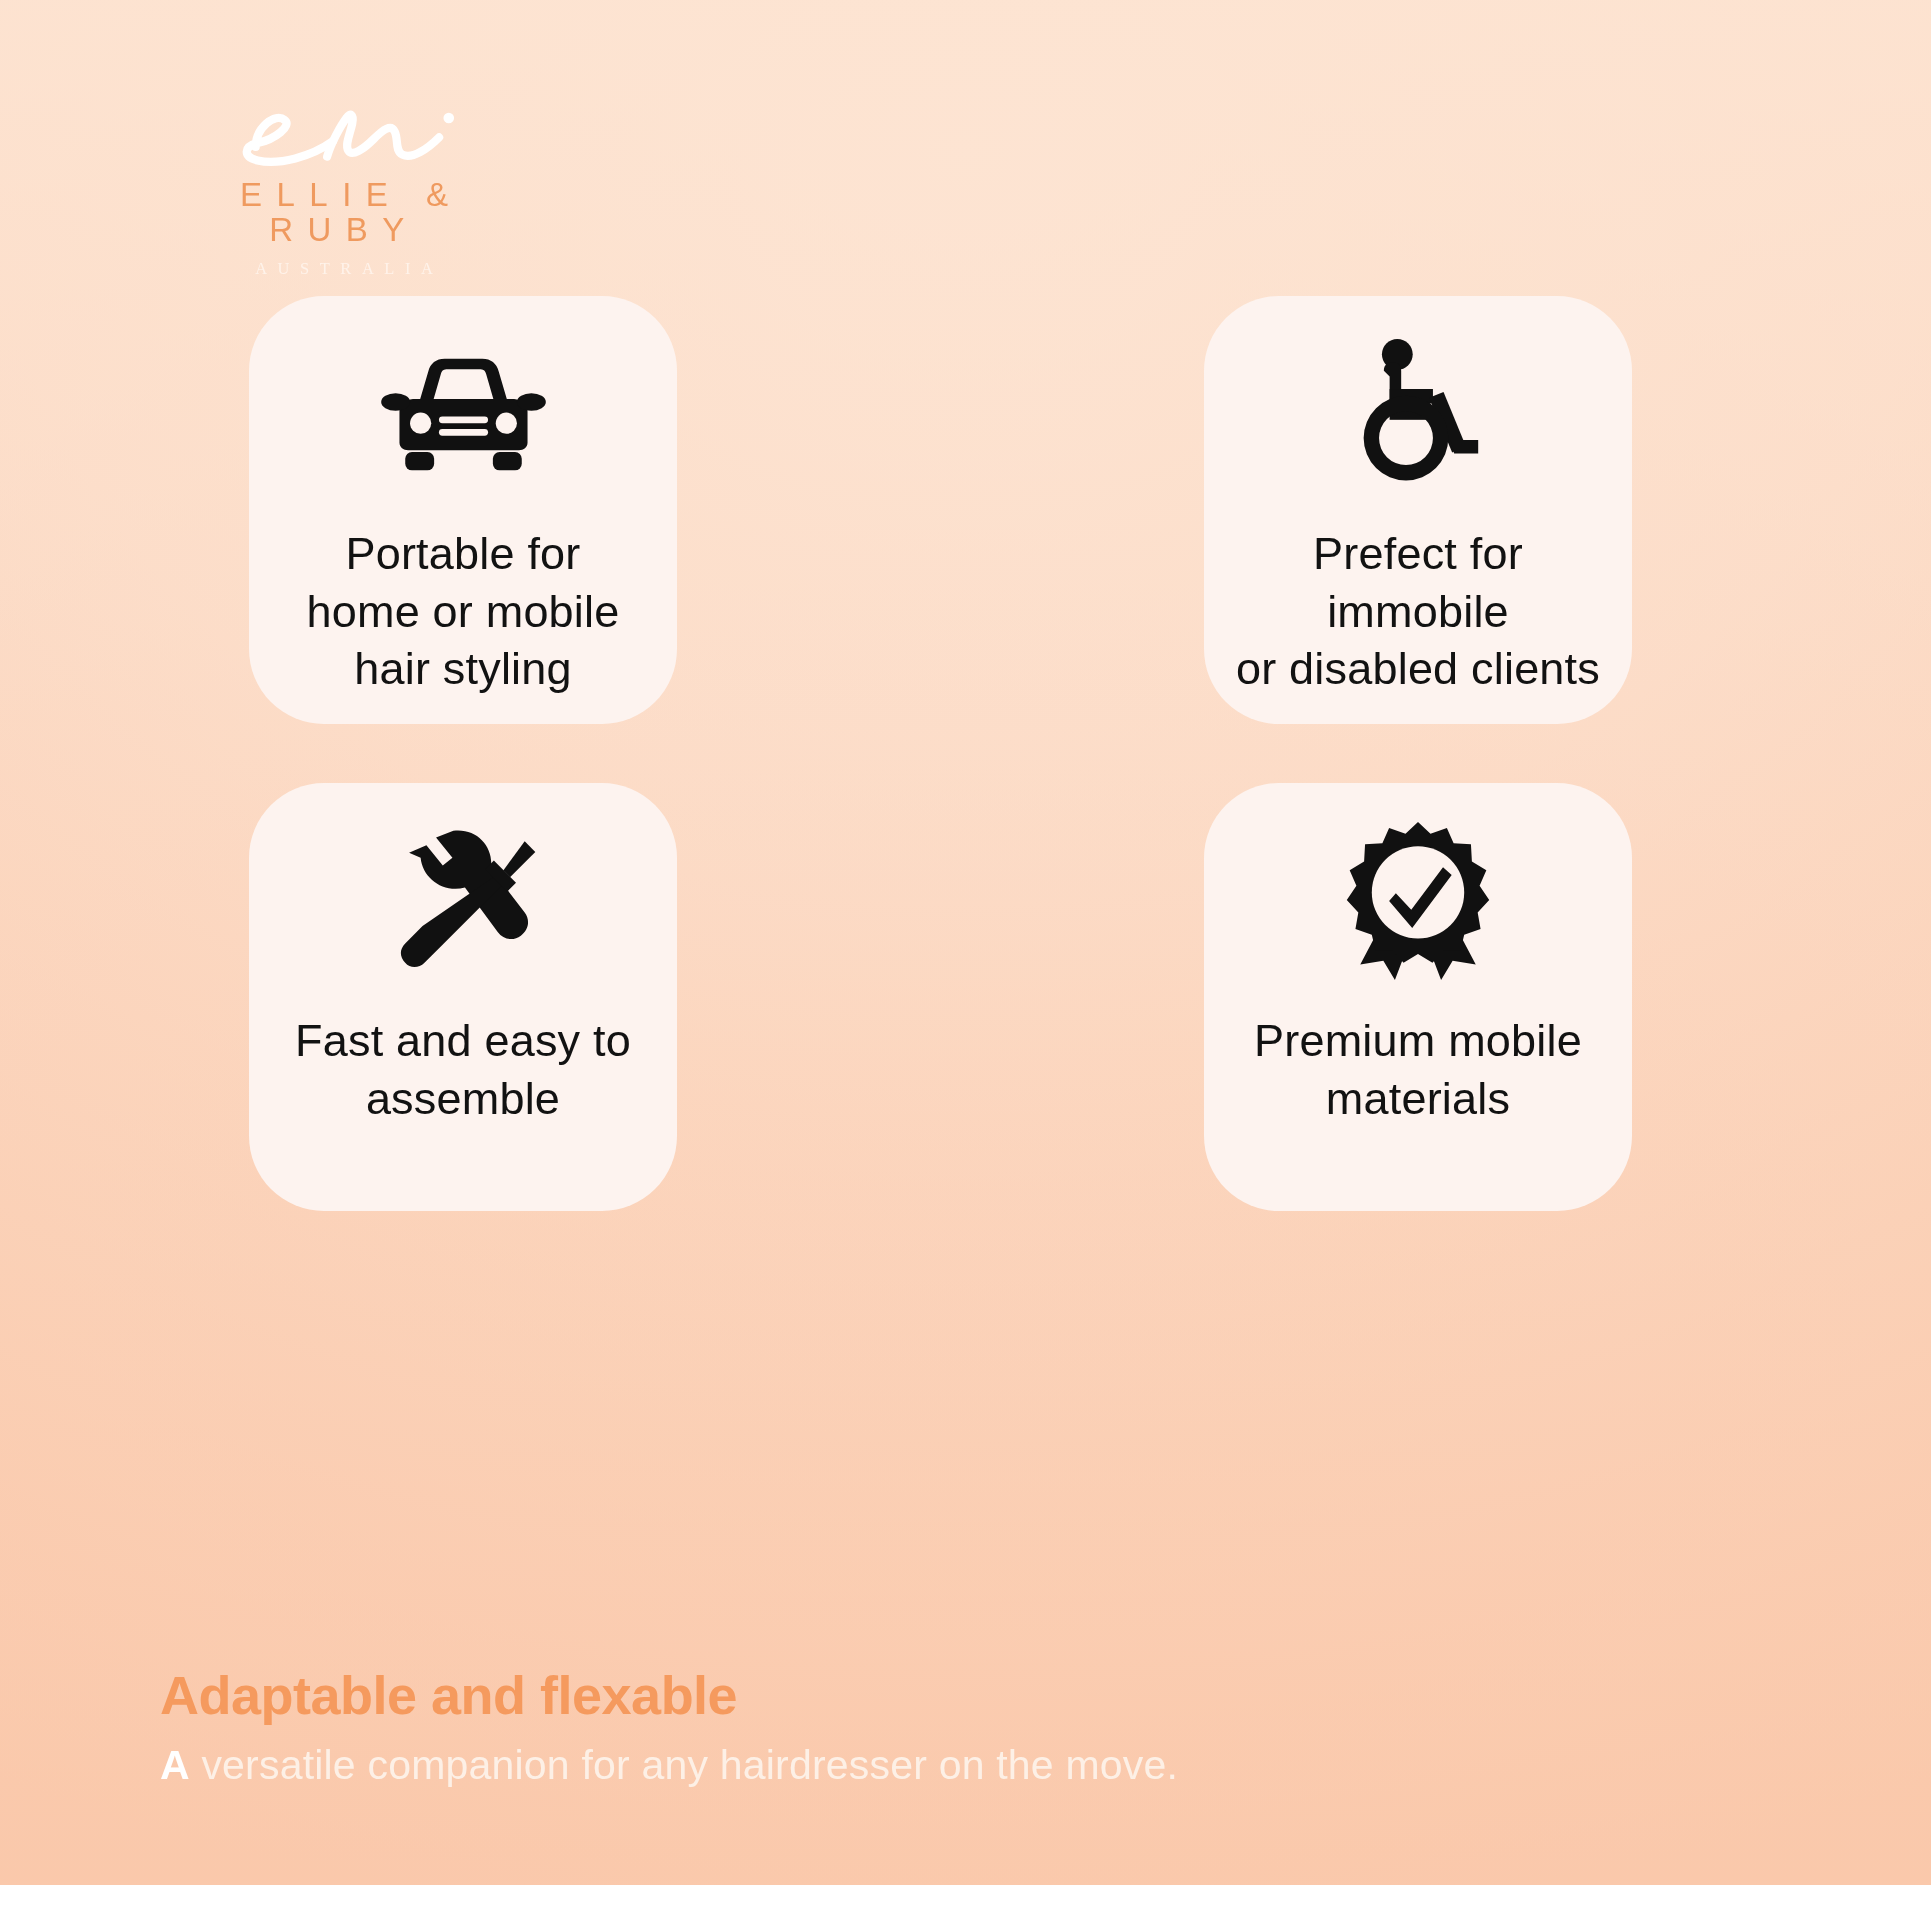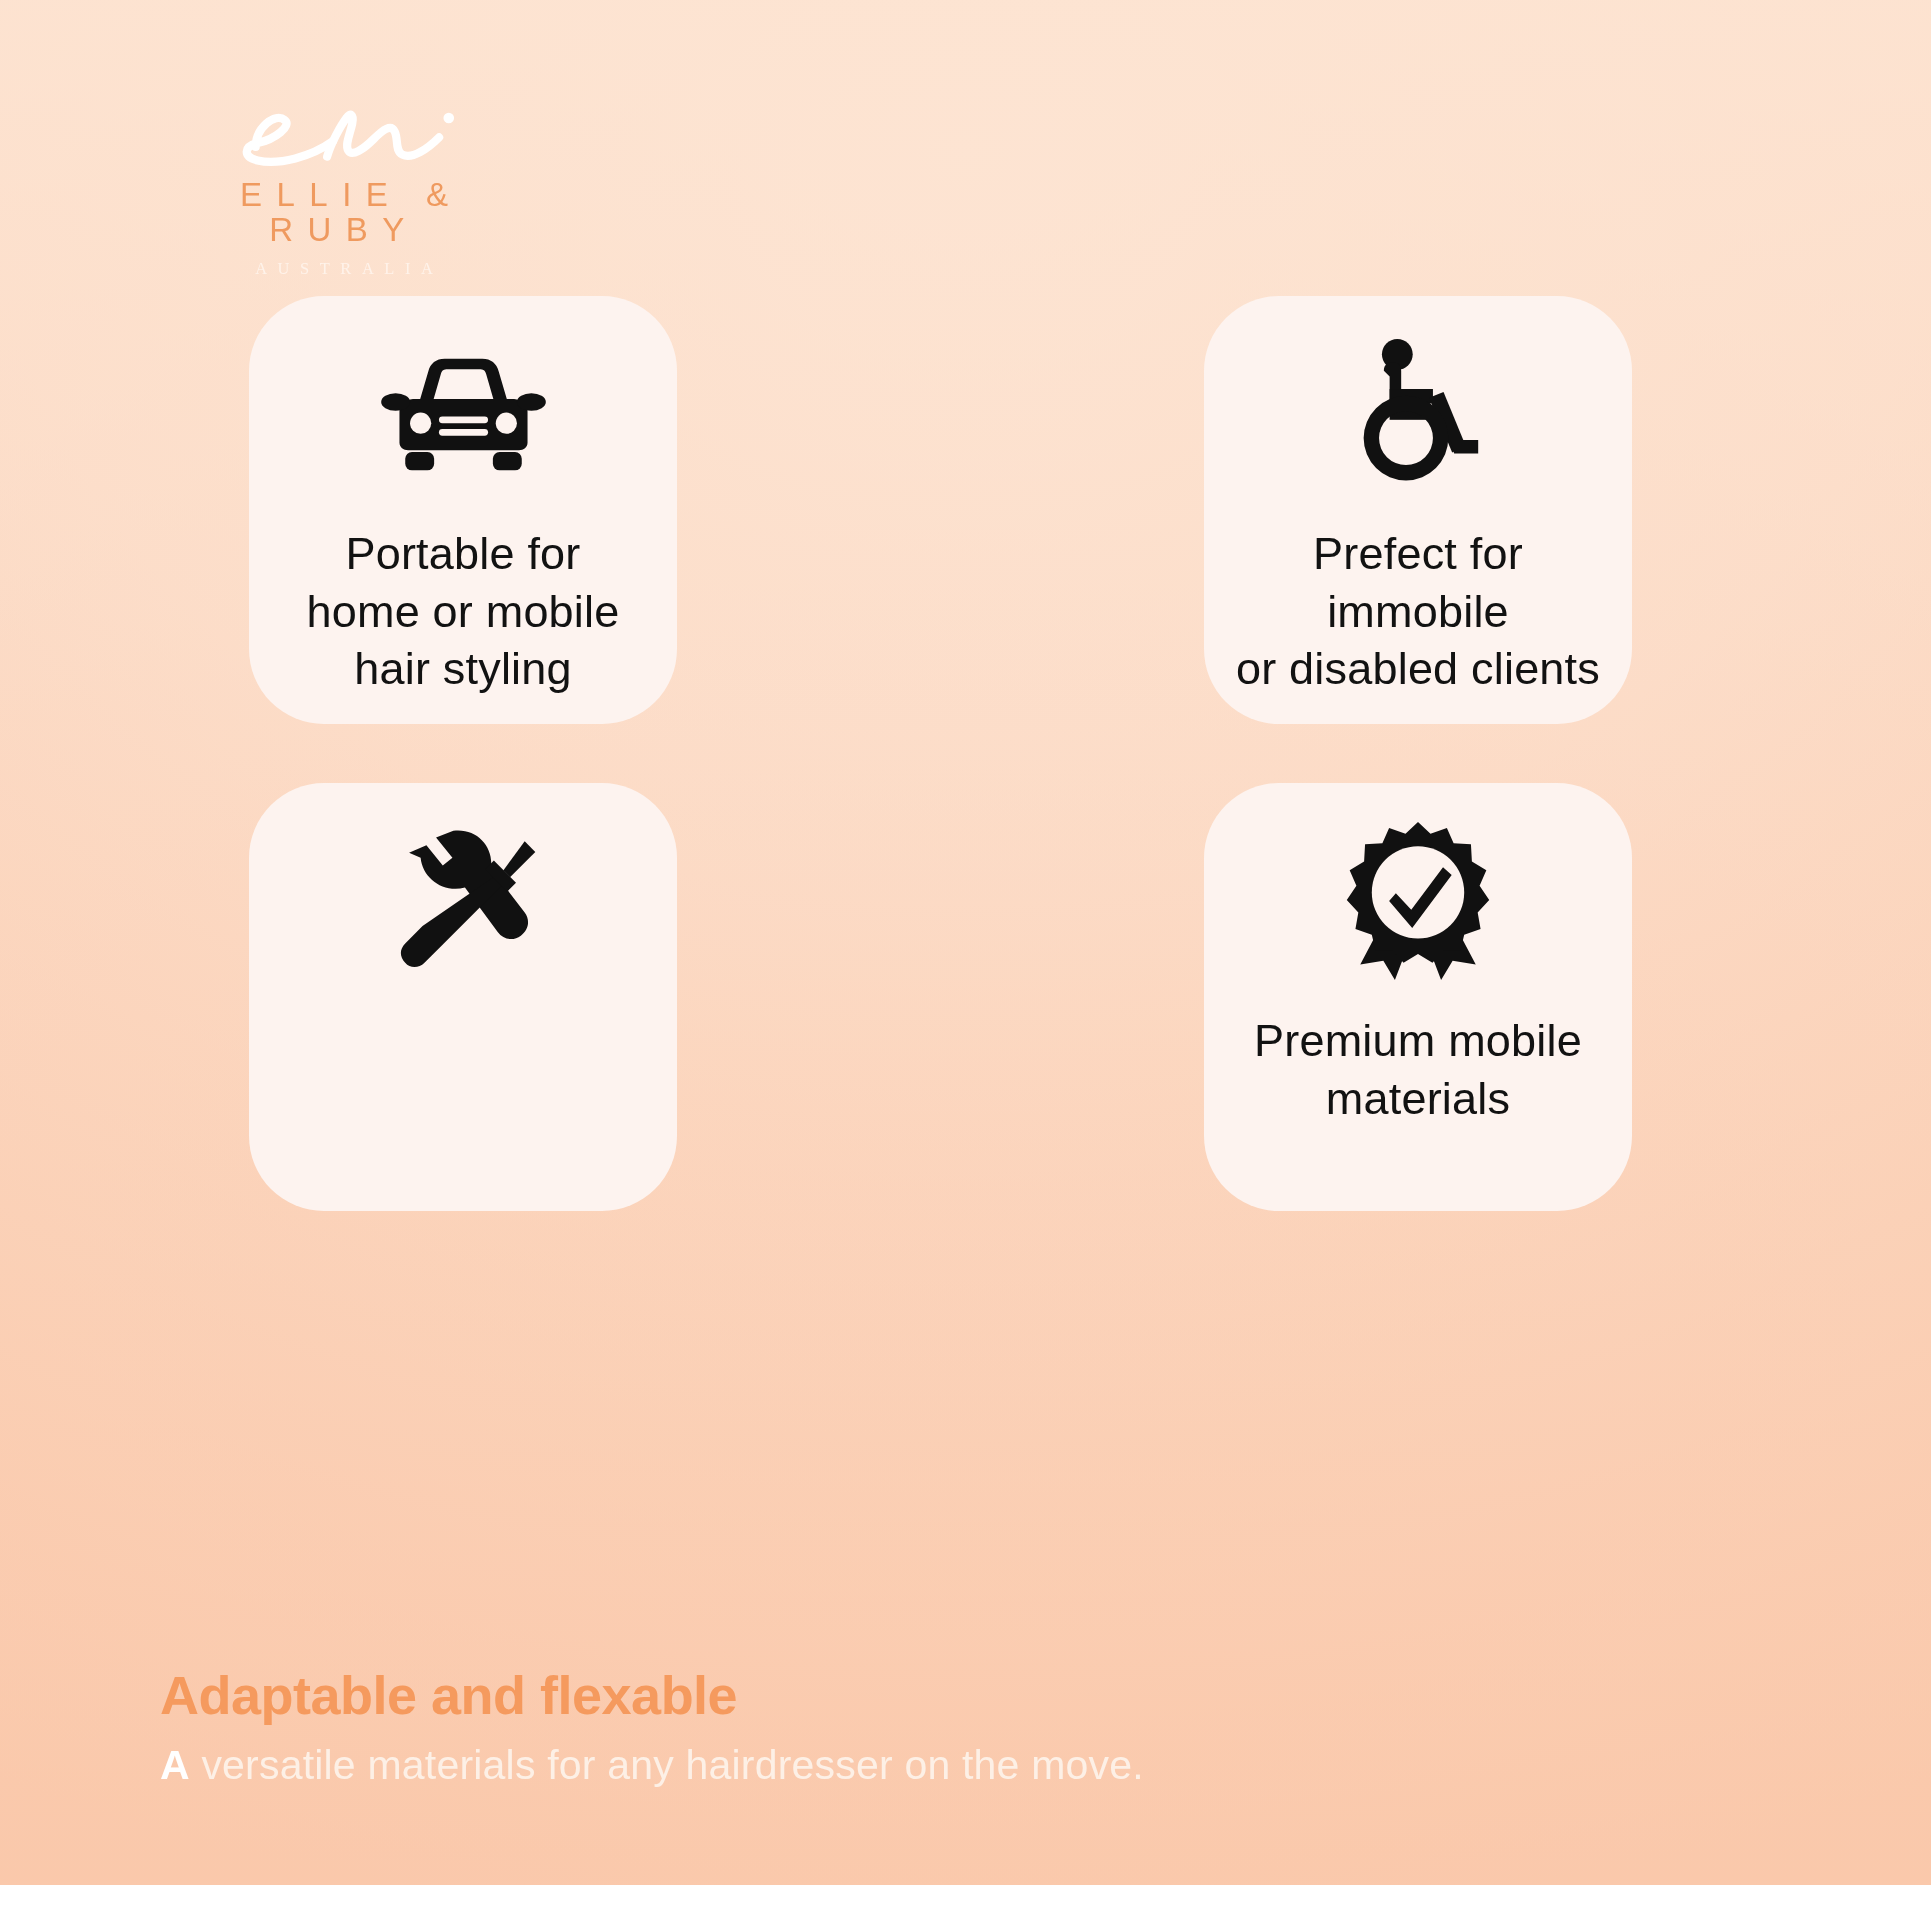--- a/index.html
+++ b/index.html
@@ -215,20 +215,22 @@
             <path d="M26 31 L44 23 L61 44 L71 36 L54 15 L72 8 C96 5 114 24 111 47 L146 93 C152 101 150 111 142 117 C134 123 124 121 118 113 L84 67 C61 73 40 57 38 36 Z"></path>
 
             <path d="M139 133 L121 141 L104 120 L94 128 L111 149 L93 156 C69 159 51 140 54 117 L19 71 C13 63 15 53 23 47 C31 41 41 43 47 51 L81 97 C104 91 125 107 127 128 Z" opacity="0"></path>
 
             <path d="M146 19 L157 30 L131 56 L124 49 Z"></path>
             <path d="M124 49 L131 56 L60 127 L42 145 C36 151 27 151 22 145 C16 139 16 131 22 125 L40 107 Z"></path>
             <path d="M114 39 L137 62 L128 71 L105 48 Z"></path>
           </g>
         </svg>
       </div>
+      <div class="card-text">Fast and easy to
+assemble</div>
     </div>
 
     <div class="card">
       <div class="card-icon">
         <svg width="154" height="164" viewBox="0 0 160 170" aria-hidden="true">
           <g fill="#111111">
 
             <path d="M40 112 L72 124 L56 166 L44 146 L20 150 Z"></path>
             <path d="M120 112 L88 124 L104 166 L116 146 L140 150 Z"></path>
 
@@ -241,17 +243,17 @@
         </svg>
       </div>
       <div class="card-text">Premium mobile
 materials</div>
     </div>
 
   </div>
 
   <div class="footer">
     <p class="headline">Adaptable and flexable</p>
-    <p class="subline"><span class="lead">A</span><span> versatile materials for any hairdresser on the move.</span></p>
+    <p class="subline"><span class="lead">A</span><span> versatile companion for any hairdresser on the move.</span></p>
   </div>
 
 </div>
 
 
 </body></html>

